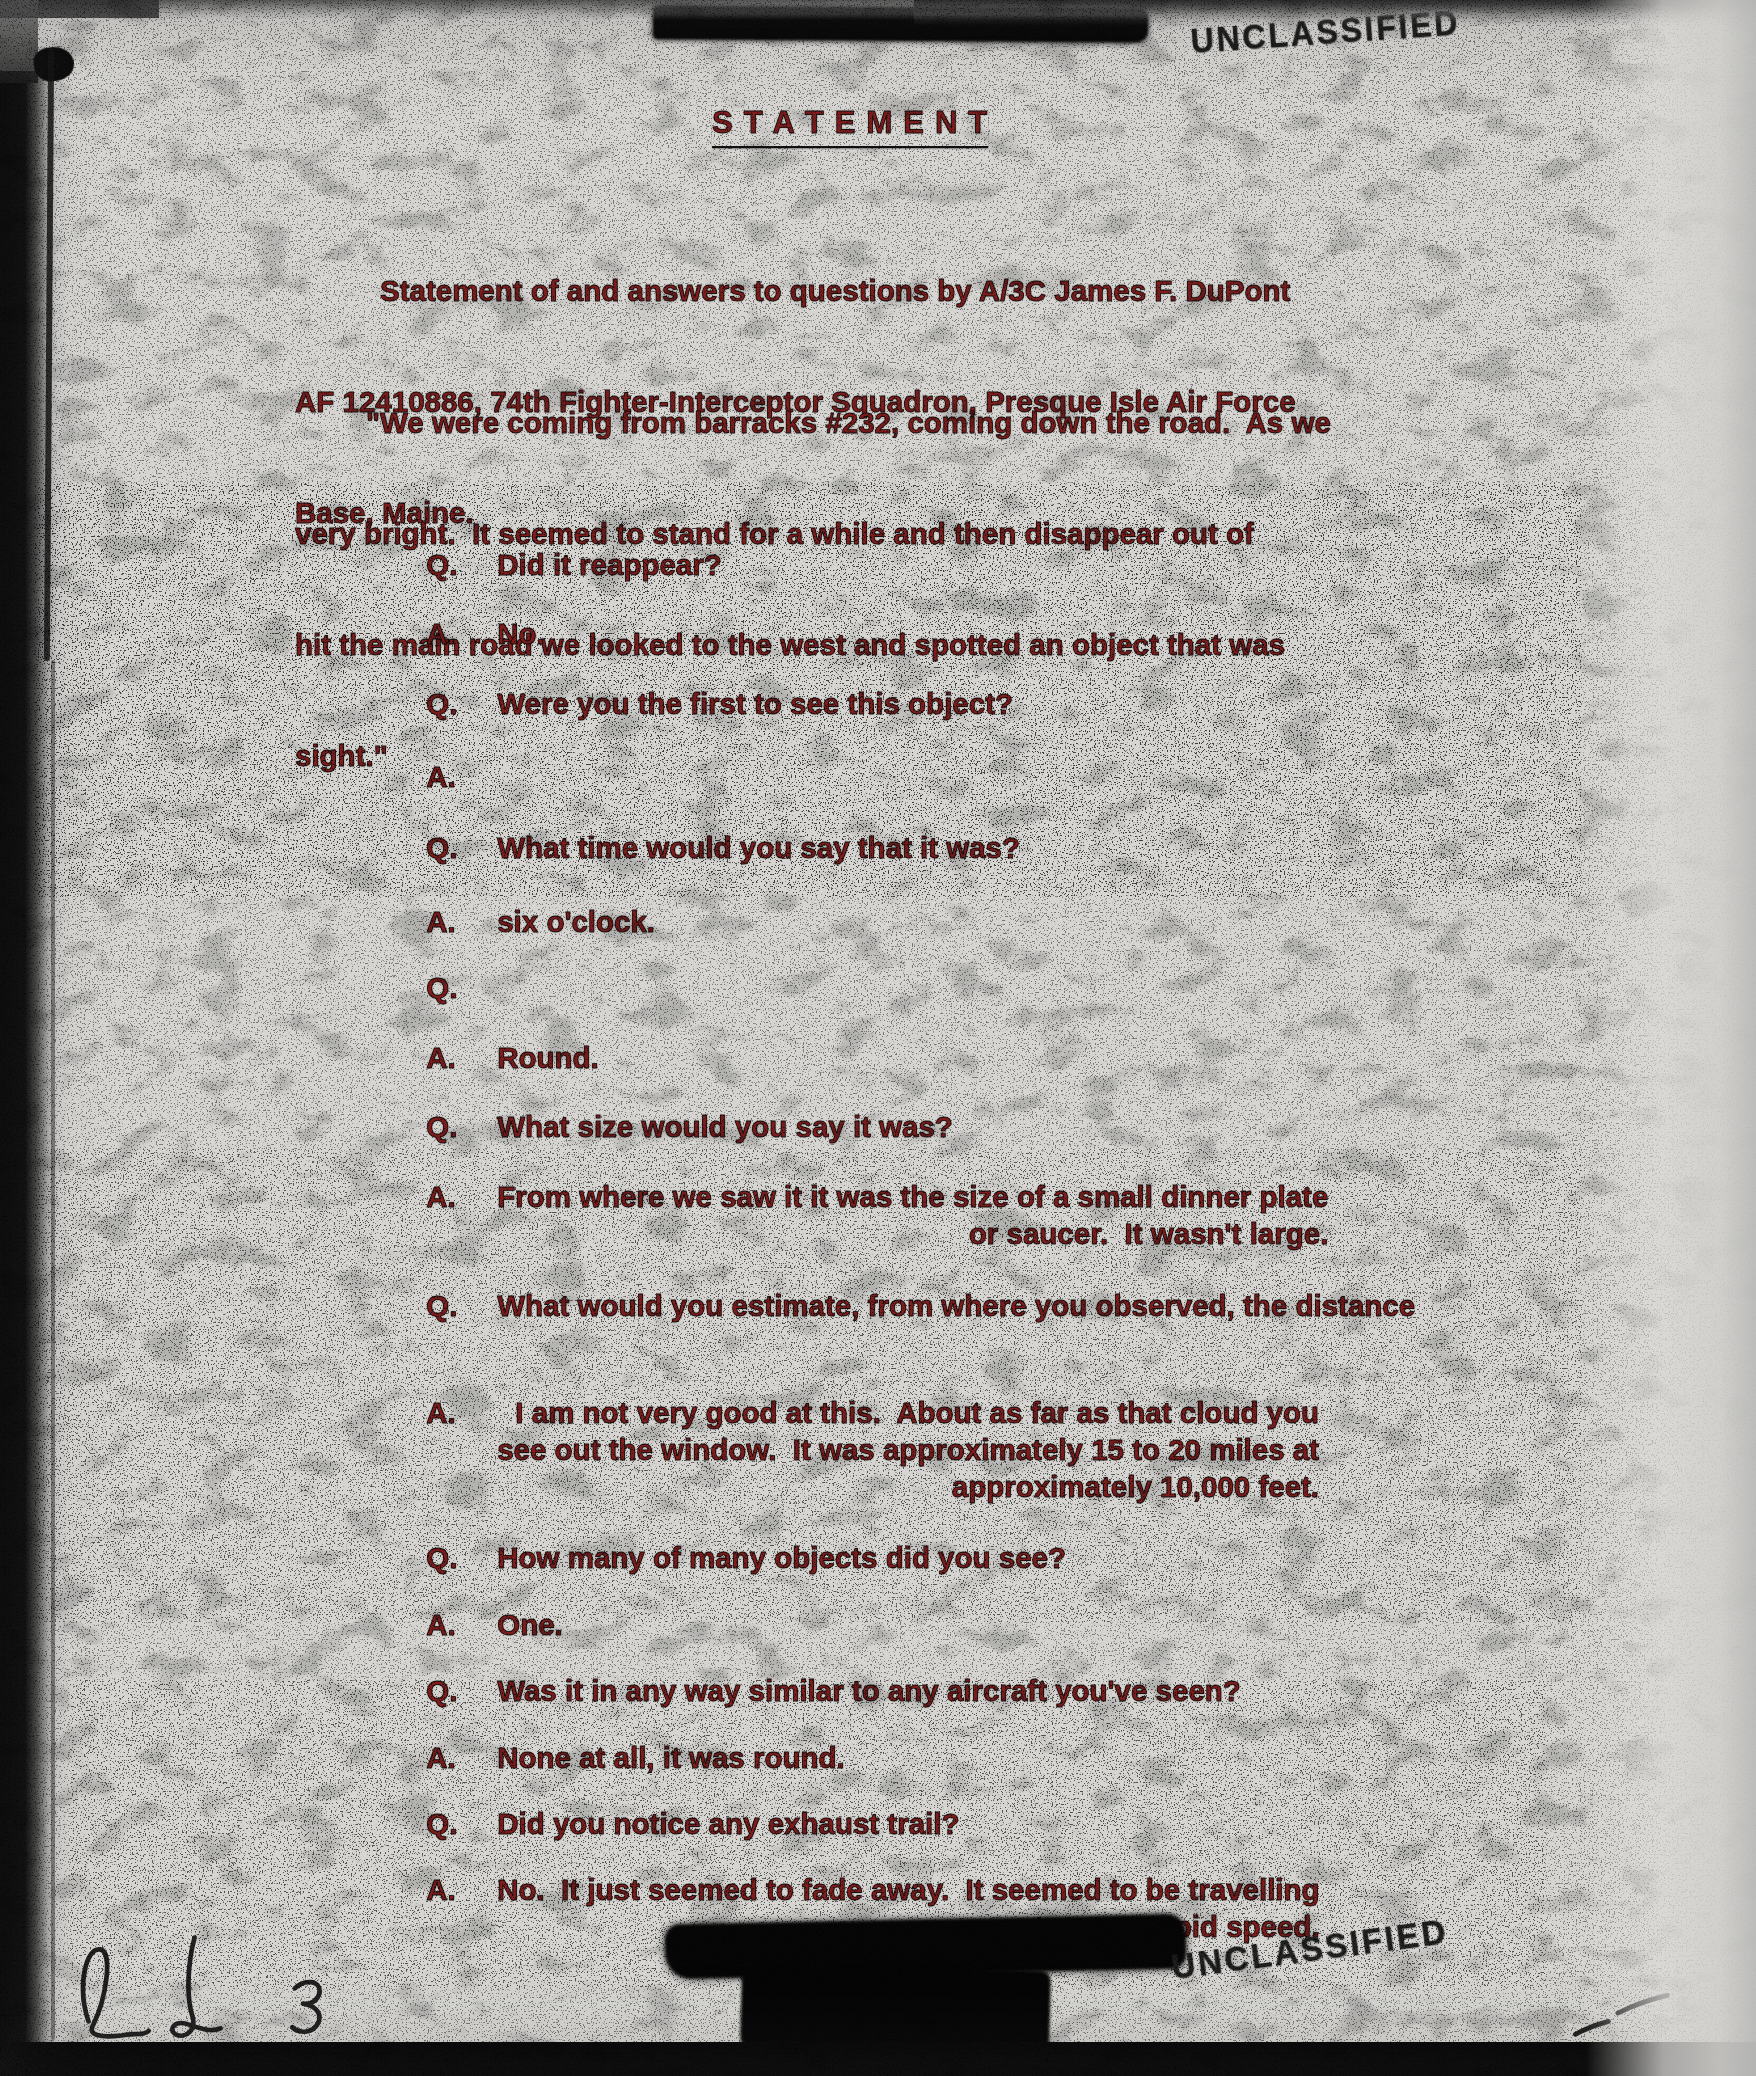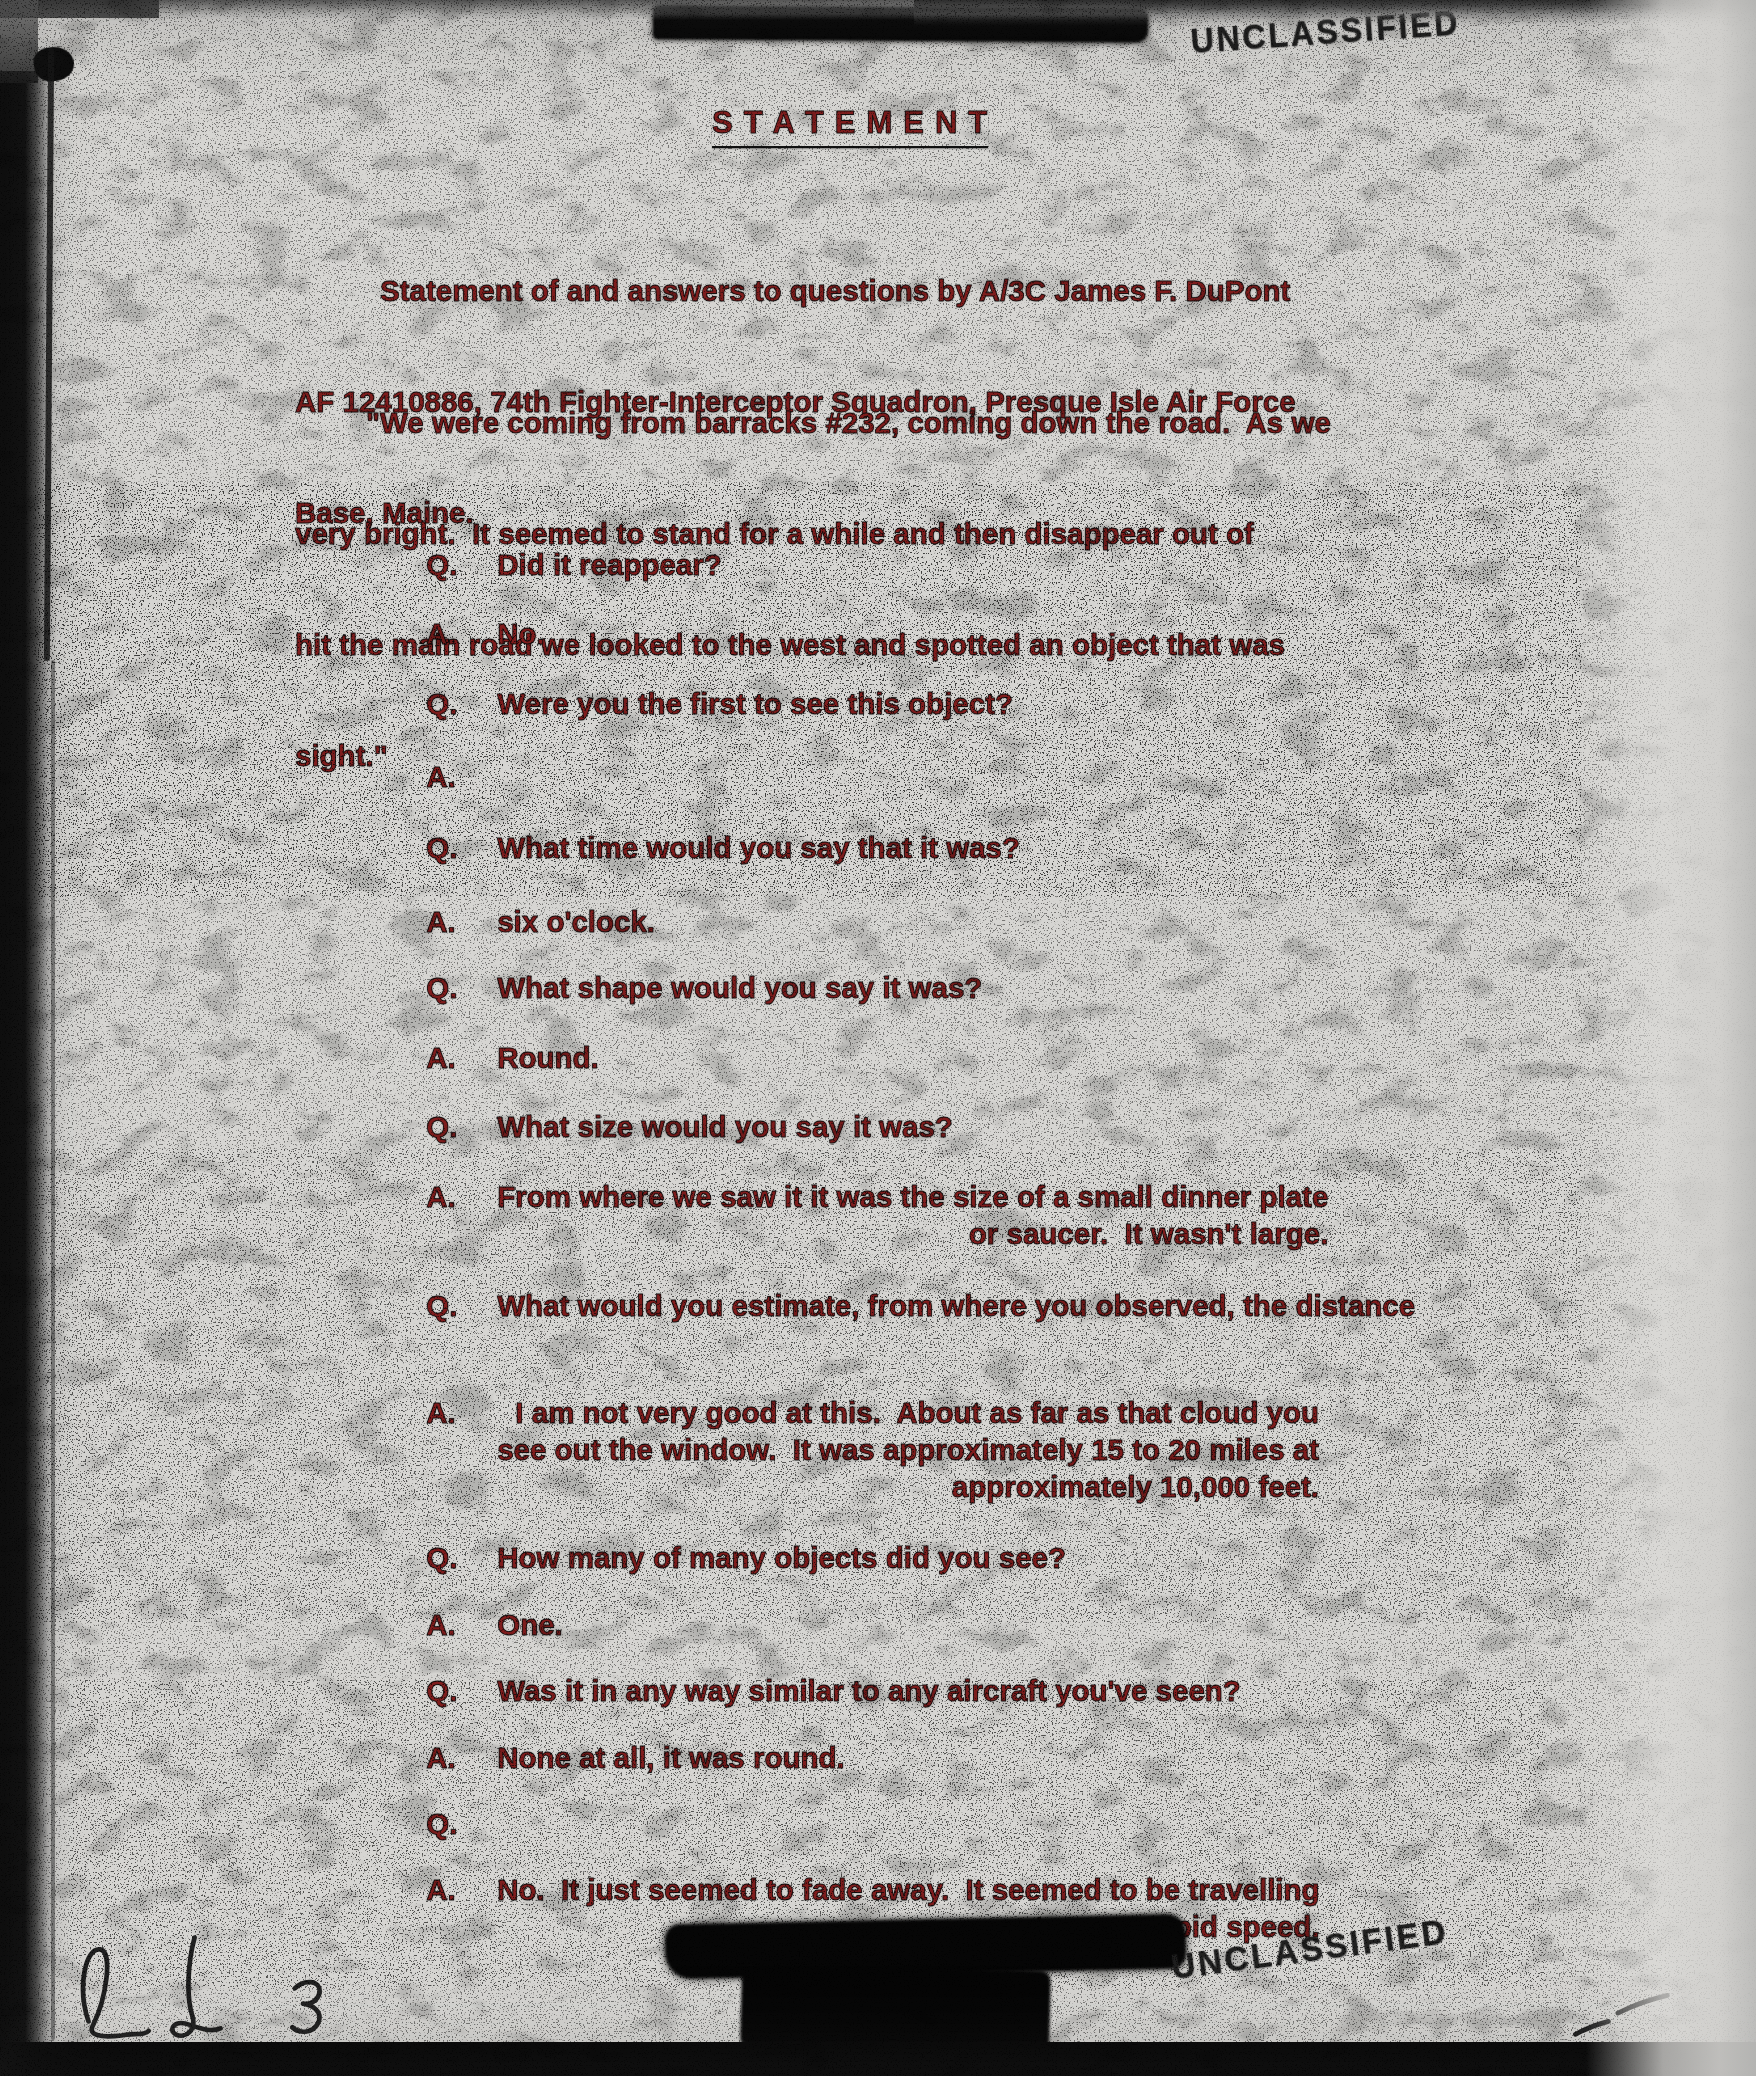--- a/index.html
+++ b/index.html
@@ -117,21 +117,21 @@
     <div class="tw qa" style="top:721px;">
       <span class="qlabel">A.</span>
     </div>
     <div class="tw qa" style="top:792px;">
       <span class="qlabel">Q.</span><div class="qlines"><span>What time would you say that it was?</span></div>
     </div>
     <div class="tw qa" style="top:866px;">
       <span class="qlabel">A.</span><div class="qlines"><span>six o'clock.</span></div>
     </div>
     <div class="tw qa" style="top:932px;">
-      <span class="qlabel">Q.</span><div class="qlines"><span>What shape would you say it was?</span></div>
+      <span class="qlabel">Q.</span>
     </div>
     <div class="tw qa" style="top:1002px;">
       <span class="qlabel">A.</span><div class="qlines"><span>Round.</span></div>
     </div>
     <div class="tw qa" style="top:1071px;">
       <span class="qlabel">Q.</span><div class="qlines"><span>What size would you say it was?</span></div>
     </div>
     <div class="tw qa" style="top:1141px;">
       <span class="qlabel">A.</span><div class="qlines"><span>From where we saw it it was the size of a small dinner plate</span><span>or saucer.  It wasn't large.</span></div>
     </div>
@@ -147,21 +147,21 @@
     <div class="tw qa" style="top:1569px;">
       <span class="qlabel">A.</span><div class="qlines"><span>One.</span></div>
     </div>
     <div class="tw qa" style="top:1635px;">
       <span class="qlabel">Q.</span><div class="qlines"><span>Was it in any way similar to any aircraft you've seen?</span></div>
     </div>
     <div class="tw qa" style="top:1702px;">
       <span class="qlabel">A.</span><div class="qlines"><span>None at all, it was round.</span></div>
     </div>
     <div class="tw qa" style="top:1768px;">
-      <span class="qlabel">Q.</span>
+      <span class="qlabel">Q.</span><div class="qlines"><span>Did you notice any exhaust trail?</span></div>
     </div>
     <div class="tw qa" style="top:1834px;">
       <span class="qlabel">A.</span><div class="qlines"><span>No.  It just seemed to fade away.  It seemed to be travelling</span><span>at a very rapid speed.</span></div>
     </div>
   </div>
 
   <svg class="handwriting" width="1757" height="2077" viewBox="0 0 2980 3522">
     <g stroke="#0e0e0e" stroke-width="8" fill="none" stroke-linecap="round" stroke-linejoin="round" opacity="0.9">
       <path d="M150,3428 C130,3368 146,3302 170,3306 C192,3310 180,3390 158,3434 C148,3452 170,3456 206,3452 C228,3448 246,3452 252,3444"></path>
       <path d="M330,3286 C318,3330 316,3386 326,3418 C334,3444 314,3458 298,3450 C284,3442 296,3424 322,3434 C344,3442 360,3446 374,3440"></path>

